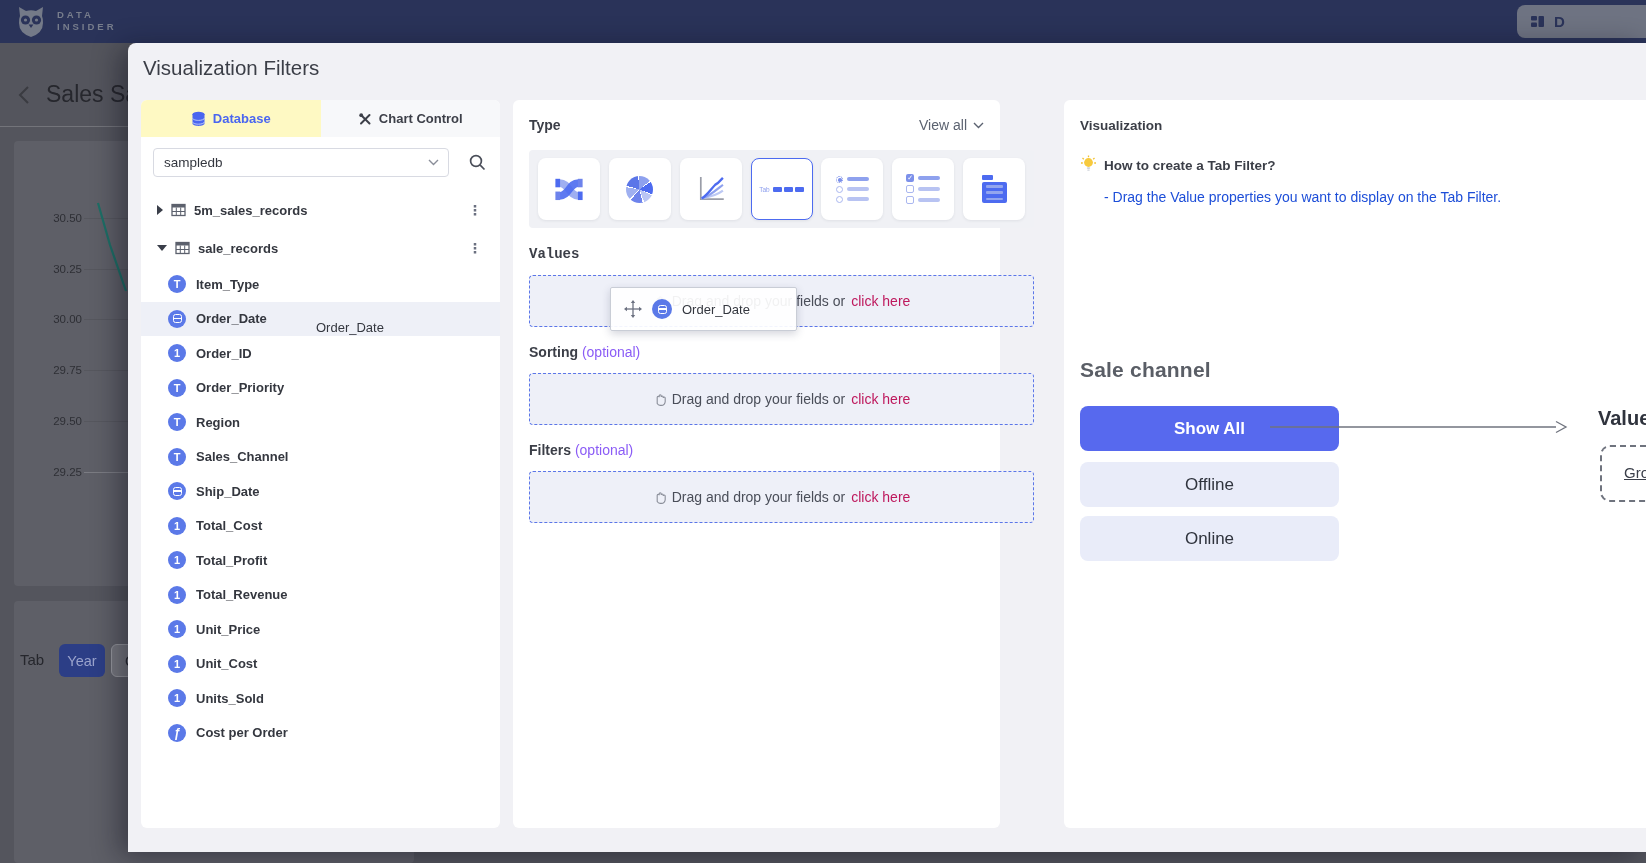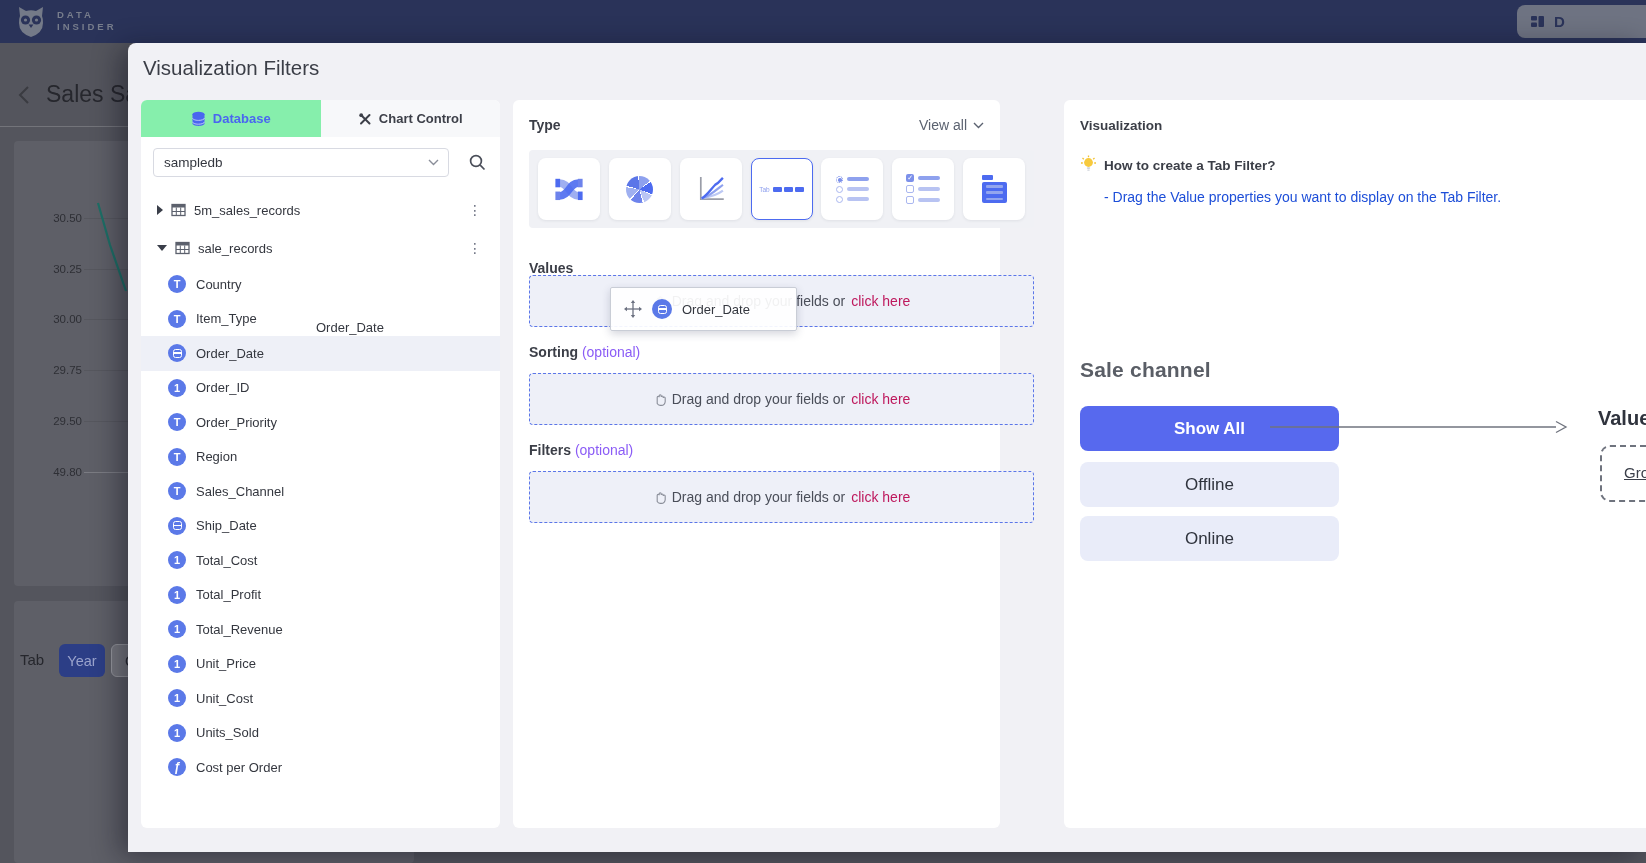--- a/index.html
+++ b/index.html
@@ -35,27 +35,27 @@
   
   .modal { position:absolute; left:128px; top:43px; width:1518px; height:809px; background:#f1f1f5;
     border-radius:8px 0 0 0; box-shadow:-8px 4px 28px rgba(10,12,25,.45); z-index:10; }
   .modal-title { position:absolute; left:15px; top:13px; font-size:20.5px; font-weight:500; color:#3b3e47; }
   .panel { position:absolute; top:57px; background:#fff; border-radius:6px; height:728px; }
 
   
   .panel-left { left:13px; width:359px; }
   .lp-tabs { position:absolute; top:0; left:0; width:100%; height:37px; display:flex; border-radius:6px 6px 0 0; overflow:hidden; }
   .lp-tab { flex:1; display:flex; align-items:center; justify-content:center; gap:7px; font-size:13px; font-weight:bold; cursor:pointer; }
-  .lp-tab.active { background:#86efac; color:#4a66f0; }
+  .lp-tab.active { background:#fef9c3; color:#4a66f0; }
   .lp-tab.inactive { background:#f7f8fa; color:#3c3f48; }
   .searchbox { position:absolute; left:12px; top:48px; width:296px; height:29px; border:1px solid #d8dae2; border-radius:4px;
     background:#fff; font-size:13.5px; color:#34373f; padding:0 26px 0 10px; font-family:inherit; }
   .search-chev { position:absolute; left:287px; top:59px; }
   .search-glass { position:absolute; left:327px; top:53px; }
-  .tree { position:absolute; left:0; top:91px; width:100%; }
+  .tree { position:absolute; left:0; top:91px; width:100%;font-weight:bold; }
   .trow { display:flex; align-items:center; height:34.5px; padding:0 18px 0 16px; font-size:13px; color:#34373f; }
   .trow.table { height:38px; }
   .trow.hl { background:#eef0f7; }
   .caret-down { width:0; height:0; border-left:5px solid transparent; border-right:5px solid transparent; border-top:6px solid #3a3e49; }
   .caret-right { width:0; height:0; border-top:5px solid transparent; border-bottom:5px solid transparent; border-left:6px solid #3a3e49; }
   .tbl-icon { margin-left:8px; }
   .tlabel { margin-left:8px; flex:1; }
   .kebab { color:#6b7080; font-size:14px; line-height:14px; cursor:pointer; }
   .trow.field { padding-left:27px; }
   .ficon { width:18px; height:18px; border-radius:50%; background:#5b79e8; color:#fff; font-size:11px; font-weight:bold;
@@ -76,21 +76,21 @@
     font-size:14px; color:#5b6270; cursor:pointer; }
   .type-strip { position:absolute; left:16px; top:50px; width:505px; height:78px; background:#f0f1f5; border-radius:4px;
     display:flex; align-items:center; justify-content:space-evenly; }
   .type-card { width:62px; height:62px; background:#fff; border-radius:8px; box-shadow:0 1px 3px rgba(31,35,57,.08);
     display:flex; align-items:center; justify-content:center; cursor:pointer; }
   .type-card.selected { border:1.5px solid #4d6bf0; }
   .dropzone { position:absolute; left:16px; width:505px; height:52px; background:#eef0f8; border:1px dashed #5b76e8;
     border-radius:4px; display:flex; align-items:center; justify-content:center; gap:6px; font-size:14px; color:#4a4e59; }
   .dz-link { color:#be185d; cursor:pointer; }
   .dz-values { top:175px; } .dz-sorting { top:273px; } .dz-filters { top:371px; }
-  .lbl-values { top:160px; } .lbl-sorting { top:244px; } .lbl-filters { top:342px; }
+  .lbl-values { top:146px;font-family:Liberation Mono, monospace; } .lbl-sorting { top:244px; } .lbl-filters { top:342px; }
 
   
   .ghost-chip { position:absolute; left:610px; top:287px; width:187px; height:44px; background:rgba(255,255,255,.92);
     border:1px solid #c9cdd6; border-radius:2px; box-shadow:0 3px 9px rgba(40,45,80,.2); z-index:40;
     display:flex; align-items:center; gap:10px; padding-left:13px; font-size:13px; color:#34373f; }
 
   
   .pie { width:27px; height:27px; border-radius:50%;
     background:conic-gradient(#8ea1ee 0 50deg,#fff 50deg 56deg,#4d6bf0 56deg 110deg,#fff 110deg 116deg,
       #b9c5f4 116deg 160deg,#fff 160deg 166deg,#6d83ec 166deg 220deg,#fff 220deg 226deg,
@@ -166,21 +166,21 @@
       </svg>
       <div class="bg-title">Sales Sa</div>
     </div>
 
     <div class="bg-chart-card">
       <span class="ytick" style="top:71px;">30.50</span>
       <span class="ytick" style="top:122px;">30.25</span>
       <span class="ytick" style="top:172px;">30.00</span>
       <span class="ytick" style="top:223px;">29.75</span>
       <span class="ytick" style="top:274px;">29.50</span>
-      <span class="ytick" style="top:325px;">49.80</span>
+      <span class="ytick" style="top:325px;">29.25</span>
       <div class="gridline" style="top:77px;"></div>
       <div class="gridline" style="top:128px;"></div>
       <div class="gridline" style="top:178px;"></div>
       <div class="gridline" style="top:229px;"></div>
       <div class="gridline" style="top:280px;"></div>
       <div class="gridline axis" style="top:331px;"></div>
       <svg style="position:absolute;left:76px;top:52px;" width="42" height="110" viewBox="0 0 42 110">
         <polyline points="8,10 20,52 36,98" fill="none" stroke="#1d6f66" stroke-width="2.2"></polyline>
       </svg>
       <span class="xtick">2010</span>
@@ -246,24 +246,20 @@
             <rect x="1" y="1.5" width="13" height="11" fill="none" stroke="#5c616d" stroke-width="1.3"></rect>
             <rect x="1" y="1.5" width="13" height="3" fill="#5c616d"></rect>
             <line x1="5.3" y1="4.5" x2="5.3" y2="12.5" stroke="#5c616d" stroke-width="1"></line>
             <line x1="9.7" y1="4.5" x2="9.7" y2="12.5" stroke="#5c616d" stroke-width="1"></line>
             <line x1="1" y1="8.5" x2="14" y2="8.5" stroke="#5c616d" stroke-width="1"></line>
           </svg>
           <span class="tlabel">sale_records</span>
           <span class="kebab">⋮</span>
         </div>
 
-        <div class="trow field">
-          <span class="ficon t"></span>
-          <span class="flabel">Country</span>
-        </div>
         <div class="trow field">
           <span class="ficon t"></span>
           <span class="flabel">Item_Type</span>
         </div>
         <div class="trow field hl">
           <span class="ficon d">
               <span class="cal"></span>
             </span>
           <span class="flabel">Order_Date</span>
         </div>

